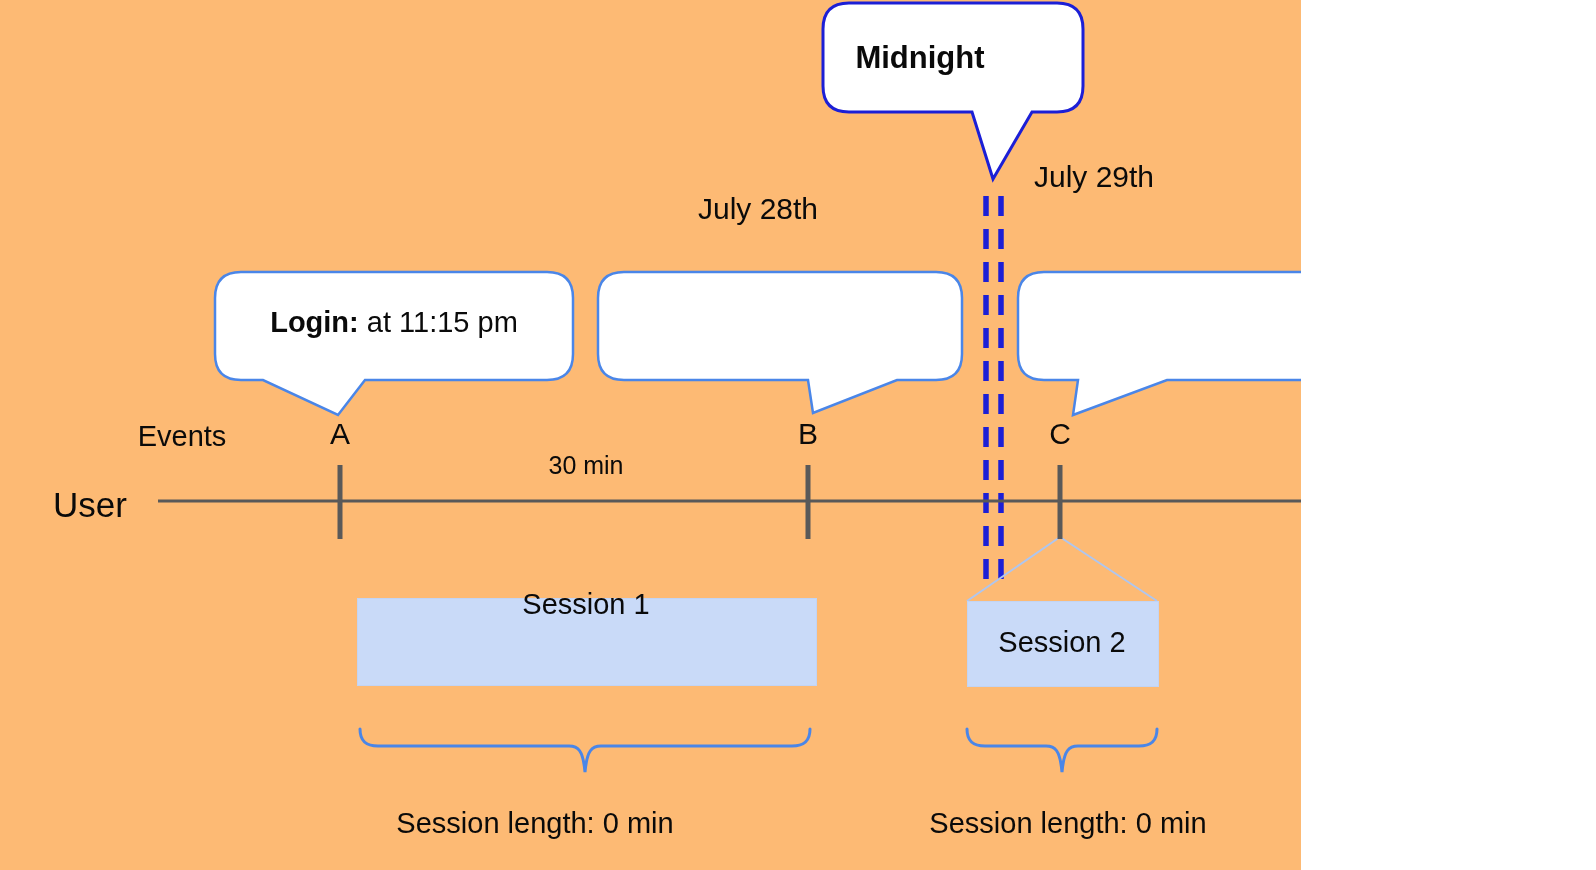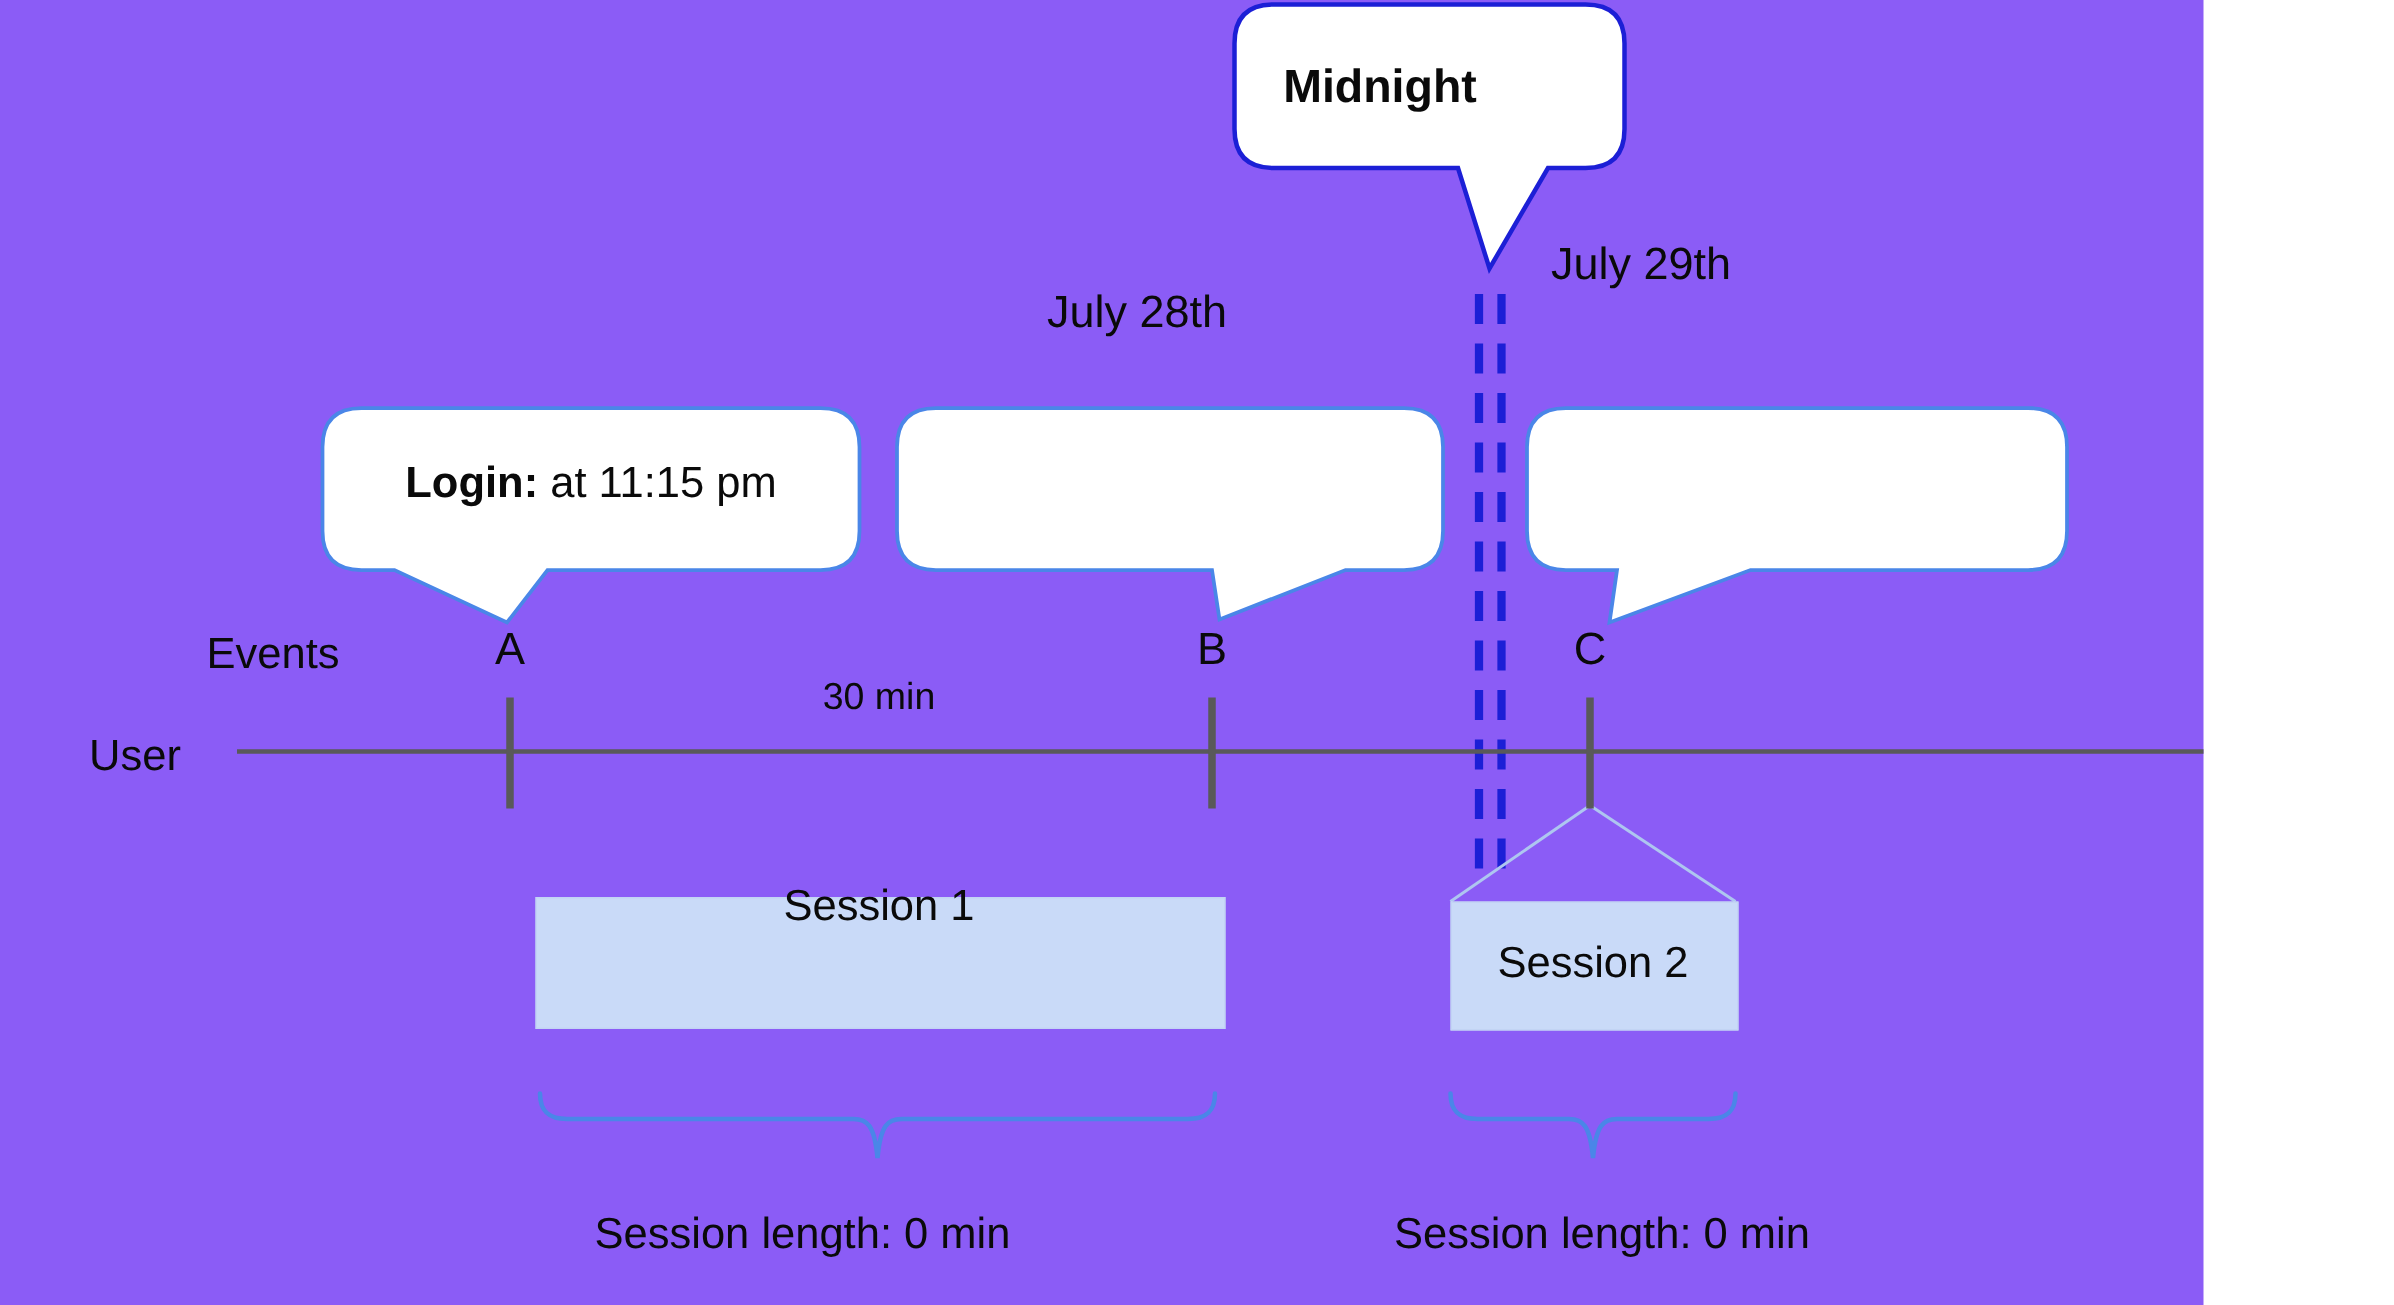--- a/index.html
+++ b/index.html
@@ -1,27 +1,27 @@
 <!DOCTYPE html>
 <html style="--accent-blue: #4a86e8; --deep-blue: #1c1fd6; --session-fill: #c9daf8; --connector-blue: #aec6f0; --line-gray: #595959;"><head>
 <meta charset="utf-8">
 <style>
   html,body { margin:0; padding:0; background:#ffffff; }
   .canvas {
-    position:relative; width:1469px; height:870px; background:#8b5cf6;
+    position:relative; width:1301px; height:870px; background:#fdba74;
     font-family:"Liberation Sans", sans-serif; color:#0a0a0a; overflow:hidden;
   }
   svg.layer { position:absolute; left:0; top:0; width:1596px; height:870px; }
   .label { position:absolute; transform:translate(-50%,-50%); white-space:nowrap; line-height:1.15; }
   .b { font-weight:bold; }
   .fs25 { font-size:25px; }
   .fs29 { font-size:29px; }
   .fs30 { font-size:30px; }
   .fs31 { font-size:31px; font-weight:bold; }
-  .fs35 { font-size:29px; }
+  .fs35 { font-size:35px; }
   .session-box {
     position:absolute; background:var(--session-fill, #c9daf8);
     border:1px solid #c2d4f4;
   }
   .bubble-stroke  { fill:#ffffff; stroke:var(--accent-blue, #4a86e8); stroke-width:2.5px; }
   .bubble-deep    { fill:#ffffff; stroke:var(--deep-blue, #1c1fd6); stroke-width:3px; }
   .gray-stroke    { stroke:var(--line-gray, #595959); }
   .dash-stroke    { stroke:var(--deep-blue, #1c1fd6); }
   .brace-stroke   { stroke:var(--accent-blue, #4a86e8); fill:none; stroke-width:3px; stroke-linecap:round; }
   .conn-stroke    { stroke:var(--connector-blue, #aec6f0); stroke-width:2px; }

